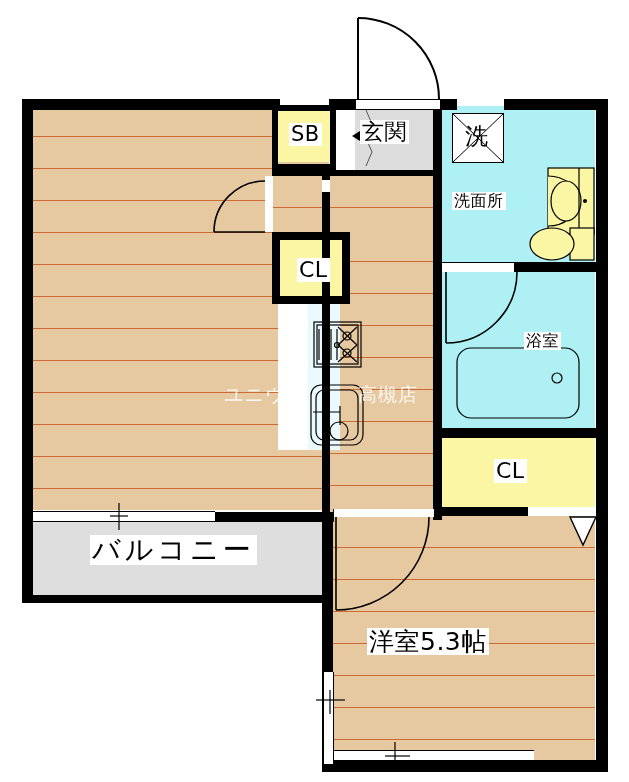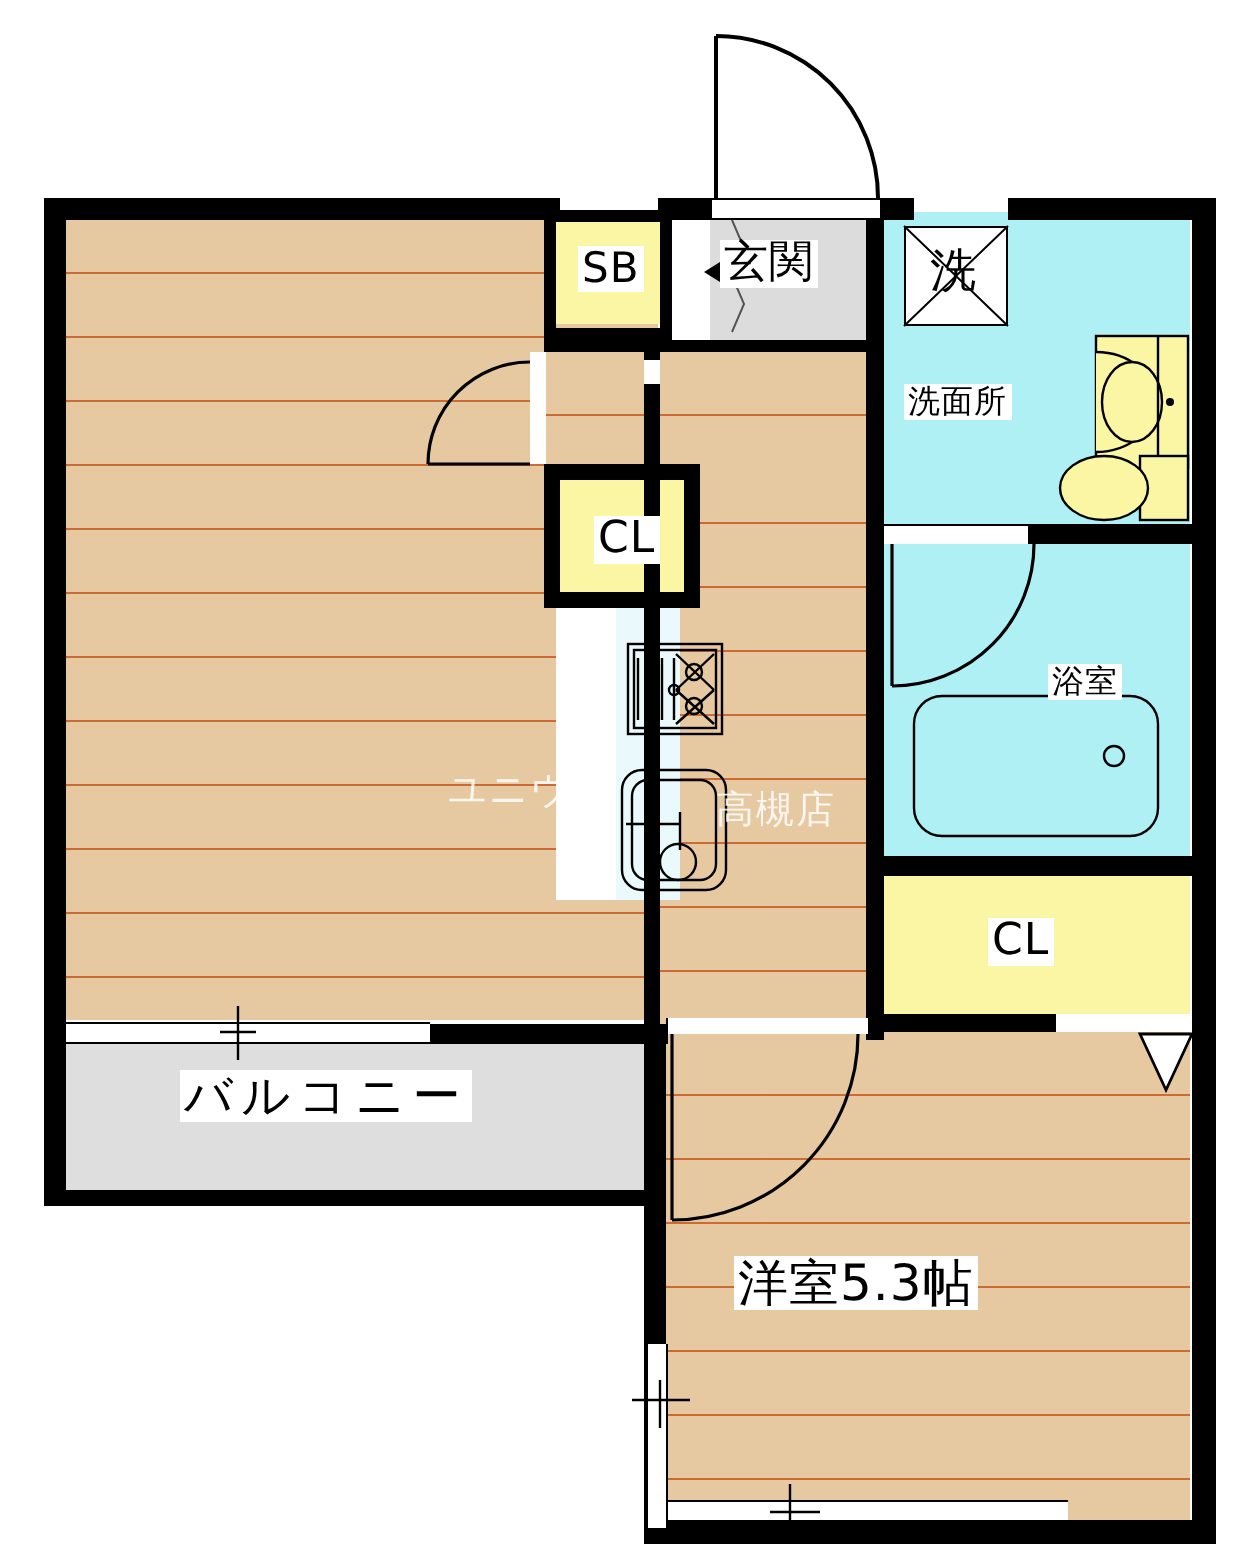--- a/index.html
+++ b/index.html
@@ -18,21 +18,21 @@
   .closet{background:#fbf6a4;}
   .entry{background:#dcdcdc;}
   .balcony{background:#dedede;}
   .white{background:#ffffff;}
   .wall{background:#000000;}
   
   .lbl{position:absolute;background:#ffffff;color:#000;font-weight:normal;
        line-height:1;white-space:nowrap;letter-spacing:.5px;padding:1px 2px;}
   .lbl-ldk{font-size:25px;}
   .lbl-room{font-size:25px;}
-  .lbl-bal{font-size:24px;letter-spacing:4px;}
+  .lbl-bal{font-size:28px;letter-spacing:4px;}
   .lbl-cl{font-size:22px;}
   .lbl-sb{font-size:21px;}
   .lbl-jp{font-size:22px;}
   .lbl-jp-big{font-size:16px;}
   .lbl-sen{font-size:23px;}
   .watermark{position:absolute;color:#ffffff;opacity:.85;font-size:19px;
              white-space:nowrap;font-weight:normal;letter-spacing:1px;}
   svg.ov{position:absolute;left:0;top:0;width:629px;height:782px;pointer-events:none;}
 </style>
 </head>
@@ -220,15 +220,15 @@
 
   <div class="lbl lbl-sen" style="left:463px;top:124px;background:transparent;">洗</div>
 
   <div class="lbl lbl-sb" style="left:289px;top:123px;">SB</div>
 
   <div class="lbl lbl-cl" style="left:297px;top:258px;">CL</div>
 
   <div class="lbl lbl-cl" style="left:494px;top:459px;">CL</div>
 
   <div class="watermark" style="left:224px;top:382px;">ユニヴ</div>
-  <div class="watermark" style="left:358px;top:392px;">高槻店</div>
+  <div class="watermark" style="left:358px;top:382px;">高槻店</div>
 
 </div>
 
 </body></html>

